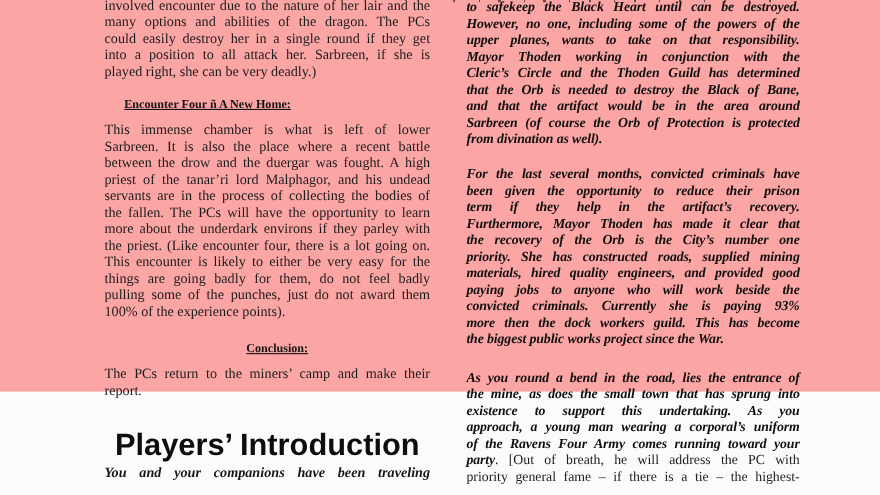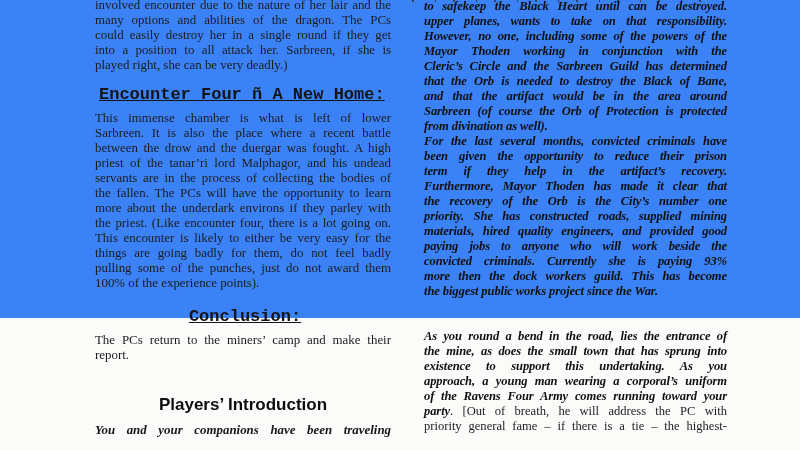--- a/index.html
+++ b/index.html
@@ -3,22 +3,22 @@
 <meta charset="utf-8">
 <style>
   html, body {
     margin: 0; padding: 0;
     width: 800px; height: 450px;
     overflow: hidden;
     background: #fbfbf9;
   }
   #page {
     position: relative;
-    width: 800px; height: 318px;
-    background: #3b82f6;
+    width: 800px; height: 356px;
+    background: #fca5a5;
     font-family: "Liberation Serif", "DejaVu Serif", serif;
   }
   .col { position: absolute; top: 0; }
   #left-col {
     left: 95px; top: -2px; width: 296px;
     color: #1c1c1c;
     font-size: 12.9px; line-height: 15px;
   }
   #right-col {
     left: 424px; top: -1px; width: 303px;
@@ -31,32 +31,32 @@
     text-align: justify;
     text-align-last: justify;
     white-space: normal;
   }
   .tline.last { text-align-last: left; }
   .ro {
     font-style: normal; font-weight: normal;
     color: #1c1c1c; letter-spacing: 0;
   }
   .sub-heading {
-    font-family: Liberation Mono, monospace;
+    font-family: Liberation Serif, serif;
     font-weight: bold;
     text-decoration: underline;
-    font-size: 17px; line-height: 18px;
+    font-size: 11px; line-height: 18px;
     color: #141414;
-    margin: 13px 0 7px 4px;
+    margin: 13px 0 7px 18px;
   }
   .sub-heading.conclusion { margin-top: 17px; text-align: center; }
   .big-heading {
     font-family: "Liberation Sans", "DejaVu Sans", sans-serif;
     font-weight: bold;
-    font-size: 17px; line-height: 26px;
+    font-size: 28px; line-height: 26px;
     color: #0d0d0d;
     text-align: center;
     margin: 29px 0 0 0;
   }
   .partial-line {
     margin-top: 5px;
     font-weight: bold; font-style: italic;
     color: #161616;
     text-align: justify; text-align-last: justify;
   }
@@ -105,43 +105,43 @@
         <div class="tline">The PCs return to the miners’ camp and make their</div>
         <div class="tline last">report.</div>
       </div>
     <div class="big-heading">Players’ Introduction</div>
     <div class="partial-line">You and your companions have been traveling</div>
   </div>
 
   <div id="right-col" class="col">
     <div class="para">
         <div class="tline">to safekeep the Black Heart until can be destroyed.</div>
+        <div class="tline">However, no one, including some of the powers of the</div>
         <div class="tline">upper planes, wants to take on that responsibility.</div>
-        <div class="tline">However, no one, including some of the powers of the</div>
         <div class="tline">Mayor Thoden working in conjunction with the</div>
-        <div class="tline">Cleric’s Circle and the Sarbreen Guild has determined</div>
+        <div class="tline">Cleric’s Circle and the Thoden Guild has determined</div>
         <div class="tline">that the Orb is needed to destroy the Black of Bane,</div>
         <div class="tline">and that the artifact would be in the area around</div>
         <div class="tline">Sarbreen (of course the Orb of Protection is protected</div>
         <div class="tline last">from divination as well).</div>
       </div>
-    <div class="para" style="">
+    <div class="para" style="margin-top:17px;">
         <div class="tline">For the last several months, convicted criminals have</div>
         <div class="tline">been given the opportunity to reduce their prison</div>
         <div class="tline">term if they help in the artifact’s recovery.</div>
         <div class="tline">Furthermore, Mayor Thoden has made it clear that</div>
         <div class="tline">the recovery of the Orb is the City’s number one</div>
         <div class="tline">priority. She has constructed roads, supplied mining</div>
         <div class="tline">materials, hired quality engineers, and provided good</div>
         <div class="tline">paying jobs to anyone who will work beside the</div>
         <div class="tline">convicted criminals. Currently she is paying 93%</div>
         <div class="tline">more then the dock workers guild. This has become</div>
         <div class="tline last">the biggest public works project since the War.</div>
       </div>
-    <div class="para" style="margin-top:30px;">
+    <div class="para" style="margin-top:20px;">
         <div class="tline">As you round a bend in the road, lies the entrance of</div>
         <div class="tline">the mine, as does the small town that has sprung into</div>
         <div class="tline">existence to support this undertaking. As you</div>
         <div class="tline">approach, a young man wearing a corporal’s uniform</div>
         <div class="tline">of the Ravens Four Army comes running toward your</div>
         <div class="tline"><span>party</span><span class="ro">. [Out of breath, he will address the PC with</span></div>
         <div class="tline"><span class="ro">priority general fame – if there is a tie – the highest-</span></div>
       </div>
   </div>
 

